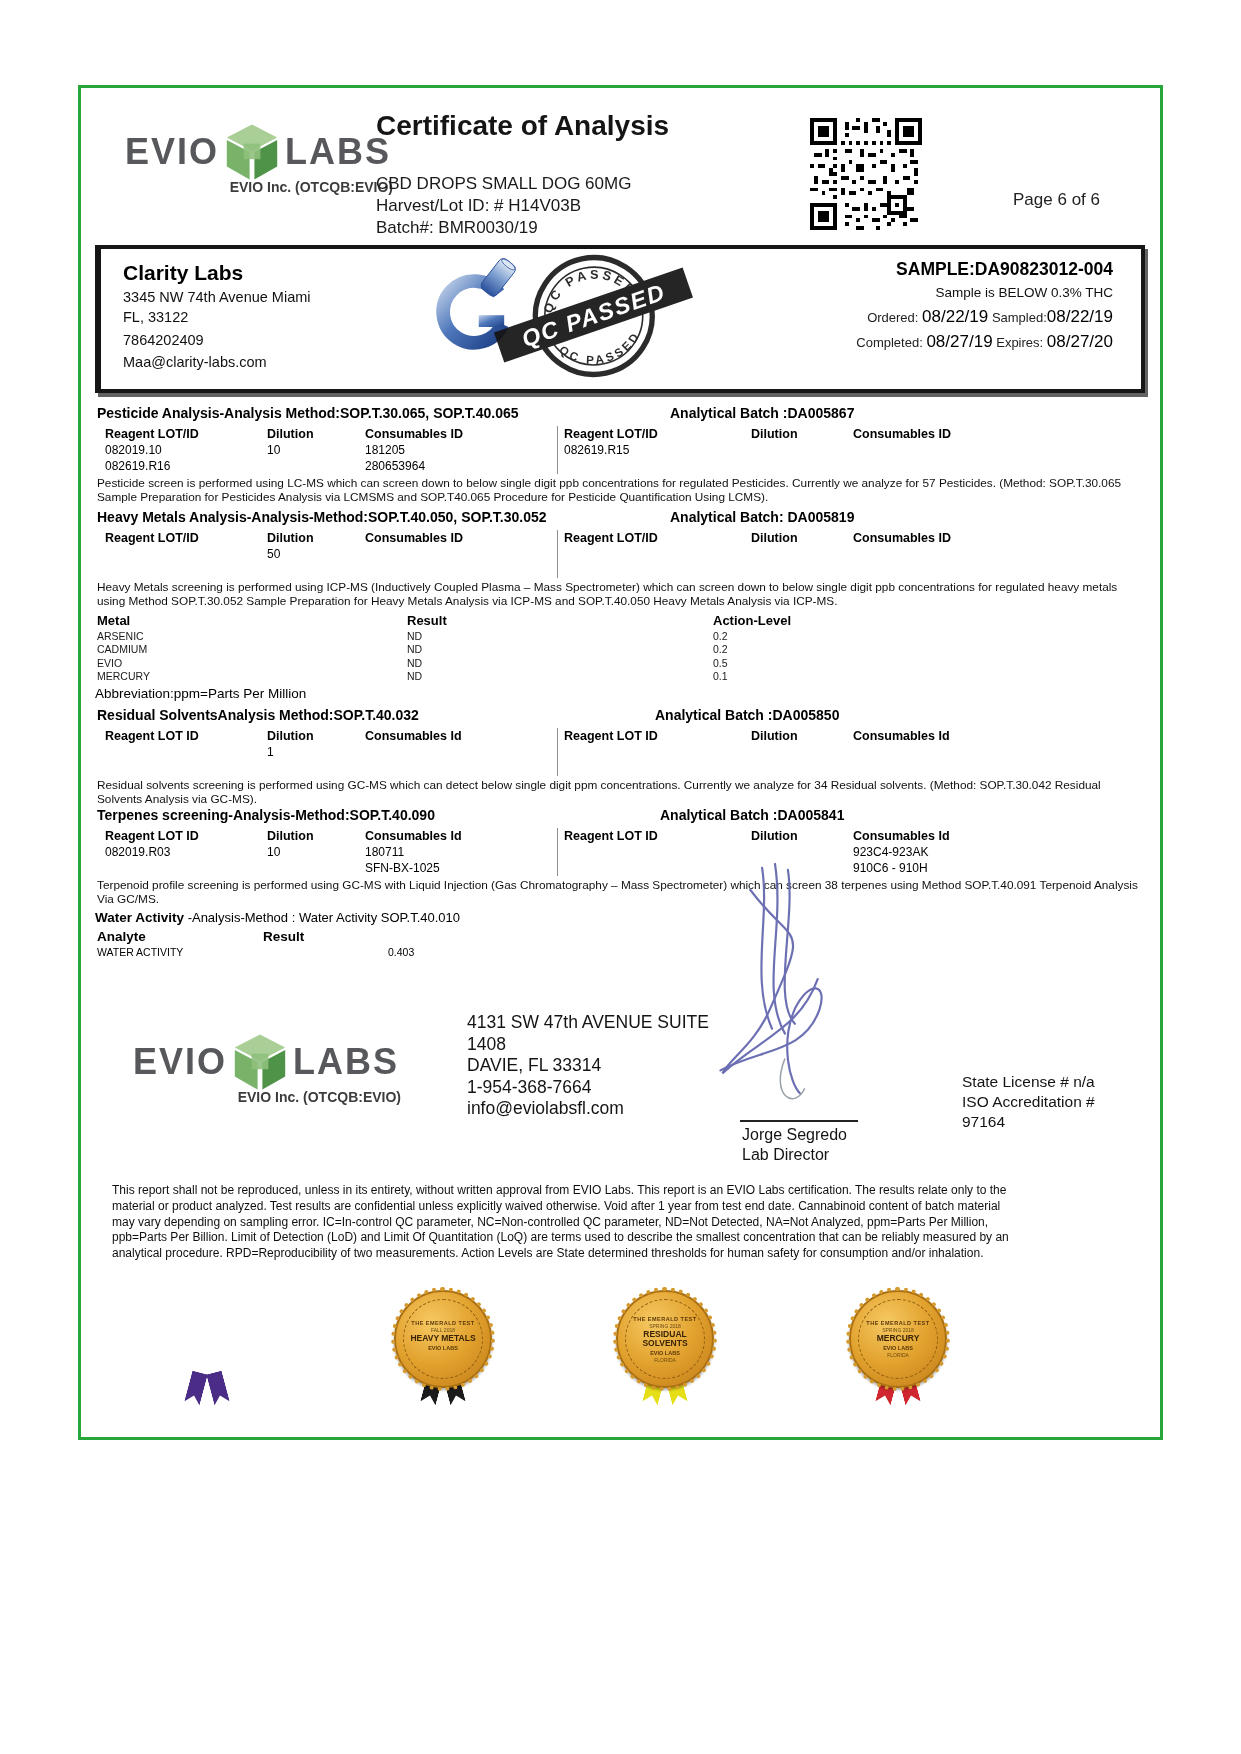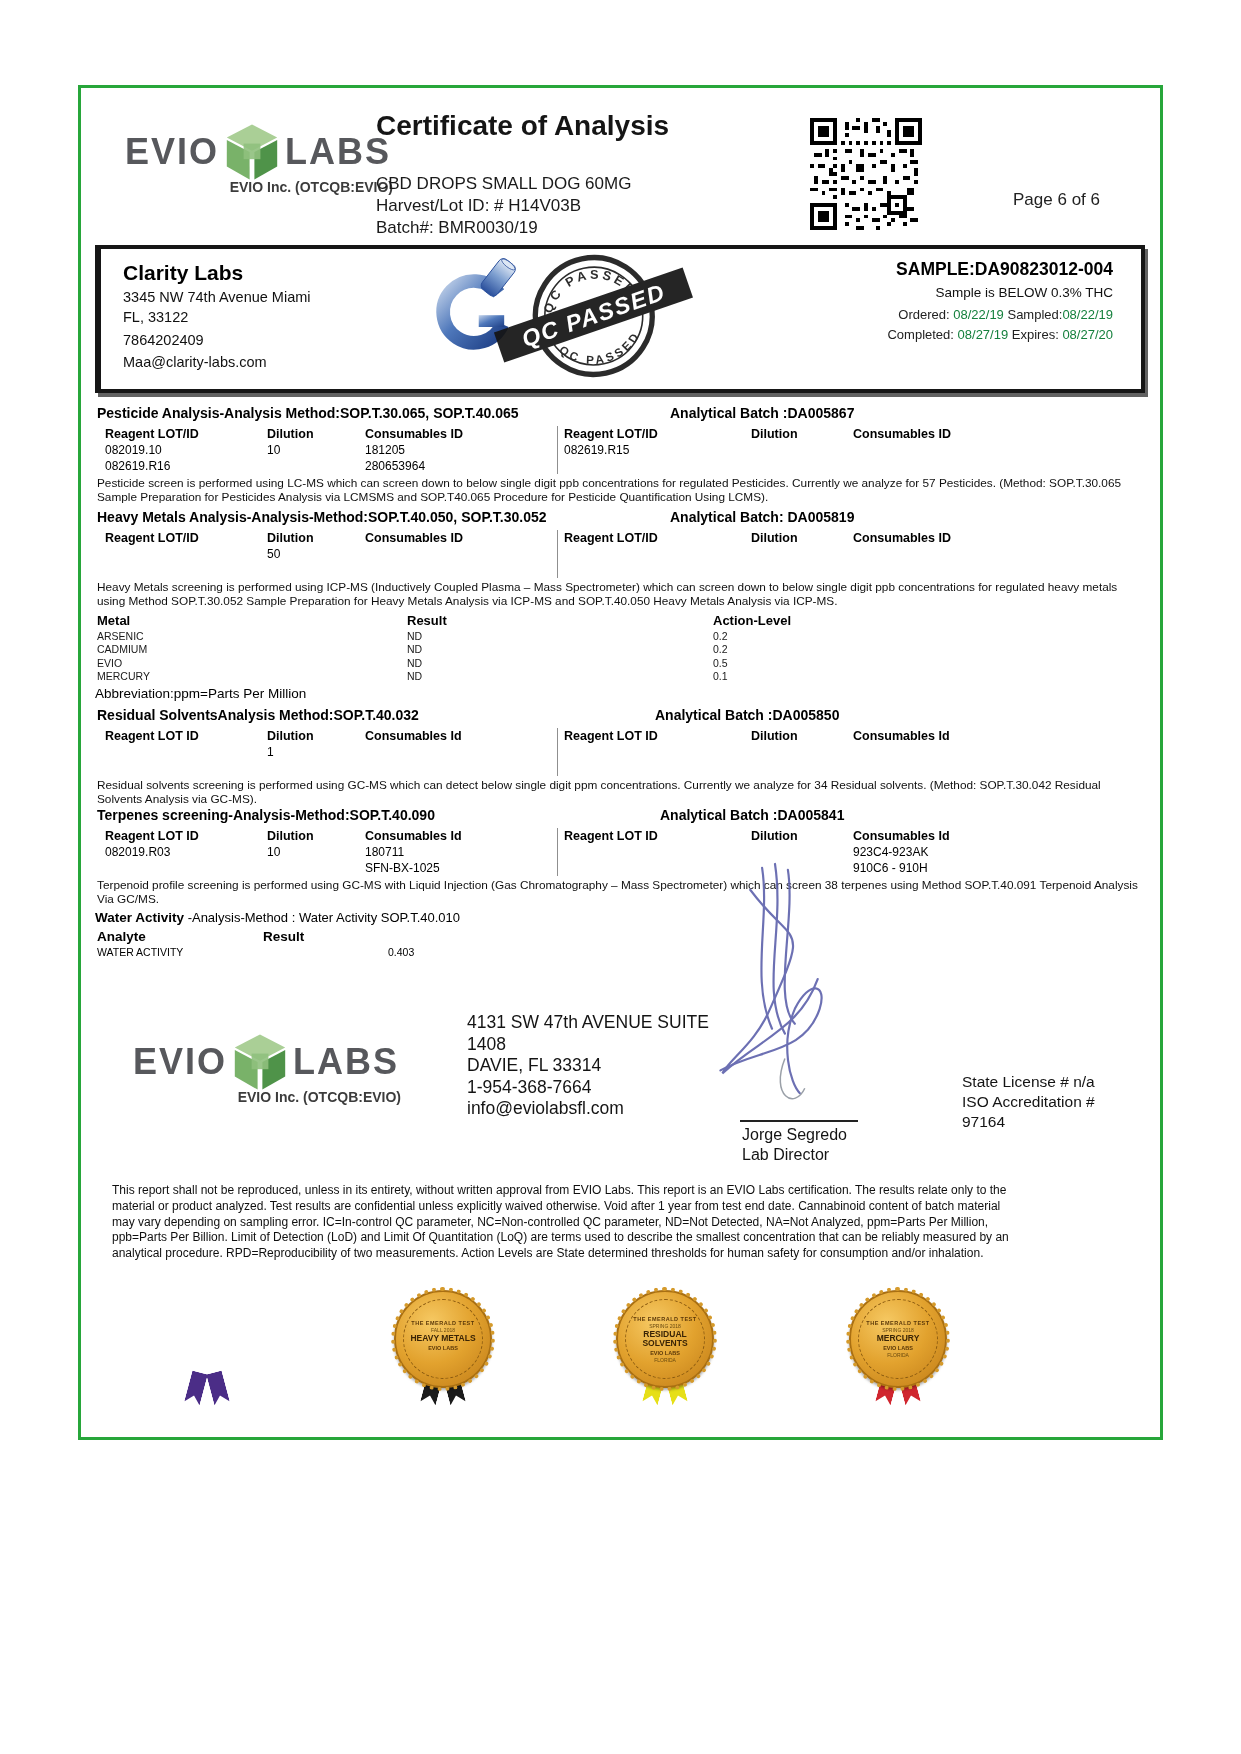--- a/index.html
+++ b/index.html
@@ -27,21 +27,21 @@
   .client-info{position:absolute;left:22px;top:12px;}
   .client-name{font-size:21px;font-weight:bold;color:#000;}
   .client-line{font-size:14.5px;color:#111;margin-top:4px;}
   .clarity-logo{position:absolute;left:325px;top:8px;width:100px;height:100px;}
   .stamp-wrap{position:absolute;left:408px;top:-2px;width:170px;height:140px;transform:rotate(-12deg);opacity:.93;}
   .stamp-wrap svg{overflow:visible;}
   .sample-info{position:absolute;right:28px;top:10px;text-align:right;}
   .sample-id{font-size:17.5px;font-weight:bold;color:#000;}
   .sample-thc{font-size:13.5px;margin-top:5px;color:#111;}
   .sample-dates{margin-top:7px;font-size:13px;color:#222;}
-  .sample-dates .dt{font-size:13px;color:#15803d;}
+  .sample-dates .dt{font-size:17px;color:#000000;}
   
   .sections{left:95px;top:405px;width:1053px;color:#000;}
   .sec-row{position:relative;height:19px;}
   .sec-title{position:absolute;left:2px;font-size:14px;font-weight:bold;white-space:nowrap;}
   .sec-batch{position:absolute;left:575px;font-size:14px;font-weight:bold;white-space:nowrap;}
   .sec-batch.rs{left:560px;} .sec-batch.tp{left:565px;}
   .tables{display:flex;margin-top:2px;min-height:48px;}
   .tbl{width:462px;box-sizing:border-box;}
   .tbl.right{width:591px;border-left:1px solid #8f8f8f;padding-left:6px;}
   .trow{display:flex;height:16px;align-items:center;}

